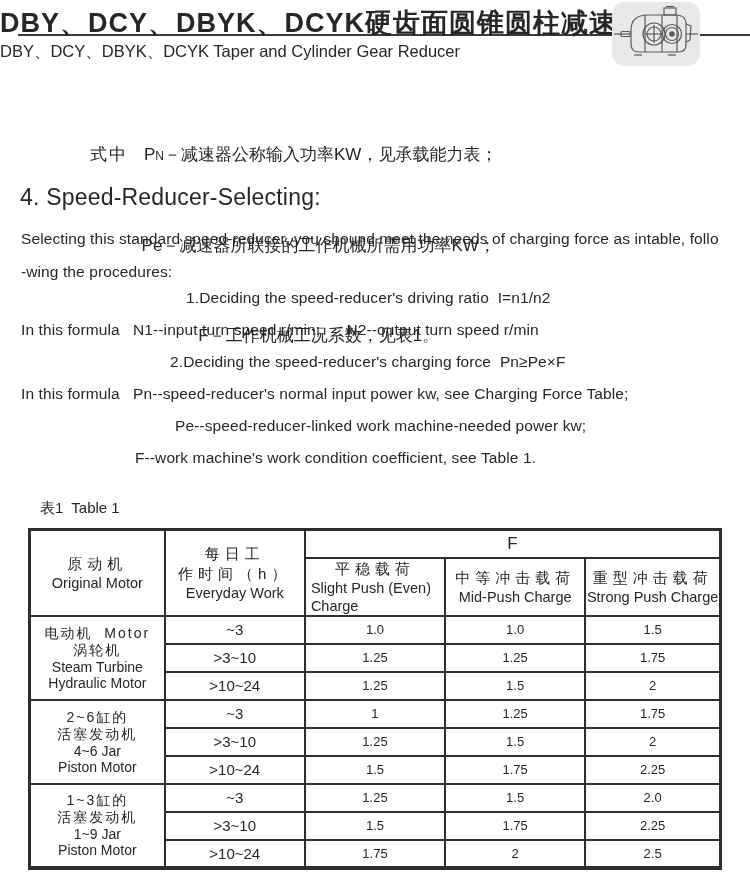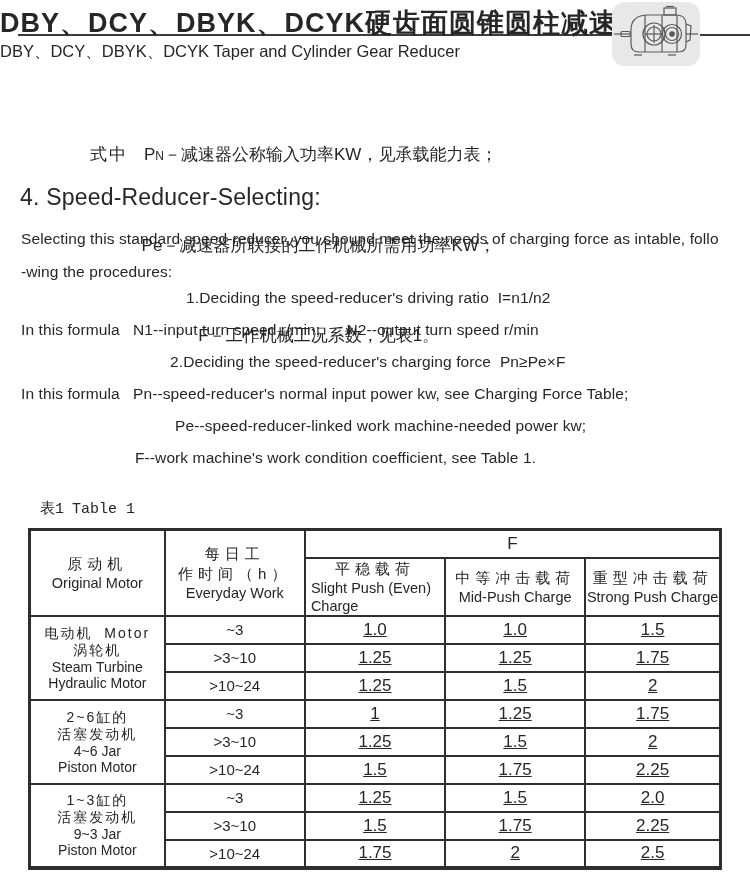--- a/index.html
+++ b/index.html
@@ -51,42 +51,42 @@
   }
   .bodytext{font-size:15.5px;letter-spacing:0.1px;}
   .intro{position:absolute;left:21px;top:222px;line-height:33px;white-space:pre-line;}
   .step1{position:absolute;left:170px;top:289px;white-space:pre;margin-left:16px;}
   .fn1{position:absolute;left:21px;top:321px;white-space:pre;}
   .step2{position:absolute;left:170px;top:353px;white-space:pre;}
   .fn2{position:absolute;left:21px;top:385px;white-space:pre;}
   .fn2b{position:absolute;left:135px;top:417px;white-space:pre;margin-left:40px;}
   .fn2c{position:absolute;left:135px;top:449px;white-space:pre;}
   
-  .caption{position:absolute;left:40px;top:499px;font-size:15px;font-family:Liberation Mono, monospace;}
+  .caption{position:absolute;left:40px;top:499px;font-size:15px;}
   .caption .cap-en{margin-left:8px;}
   .tablewrap{position:absolute;left:28px;top:528px;}
   table.ftable{
     border-collapse:collapse;table-layout:fixed;width:694px;
     border:3px solid #2e2e2e;border-bottom-width:4px;
   }
   .ftable td,.ftable th{
     border:2px solid #2e2e2e;
     padding:0;margin:0;
     text-align:center;vertical-align:middle;
     font-weight:400;
   }
   tr.fr{height:28px;}
   tr.sh{height:56px;}
   .ftable tbody tr{height:28px;}
   .f-label{font-size:17px;}
   .th-zh{font-size:15px;letter-spacing:5px;line-height:20px;}
   .th-en{font-size:14.5px;line-height:18px;}
   .th-left{text-align:left;padding-left:5px;}
   .hours-cell{font-size:15px;}
-  .value-cell{font-size:17px;text-decoration:underline;}
+  .value-cell{font-size:13px;}
   .motor-cell .line{display:block;}
   .motor-cell .zh{font-size:14px;line-height:17px;letter-spacing:2px;white-space:pre;}
   .motor-cell .en{font-size:14px;line-height:16px;letter-spacing:0;}
 </style>
 </head>
 <body>
 
 <div class="page">
 
   <div class="header-rule"></div>
@@ -223,21 +223,21 @@
           <td class="hours-cell">&gt;10~24</td>
           <td class="value-cell">1.5</td>
           <td class="value-cell">1.75</td>
           <td class="value-cell">2.25</td>
         </tr>
 
         <tr>
           <td class="motor-cell" rowspan="3">
             <span class="line zh">1~3缸的</span>
             <span class="line zh">活塞发动机</span>
-            <span class="line en">9~3 Jar</span>
+            <span class="line en">1~9 Jar</span>
             <span class="line en">Piston Motor</span>
           </td>
           <td class="hours-cell">~3</td>
           <td class="value-cell">1.25</td>
           <td class="value-cell">1.5</td>
           <td class="value-cell">2.0</td>
         </tr>
         <tr>
           <td class="hours-cell">&gt;3~10</td>
           <td class="value-cell">1.5</td>

